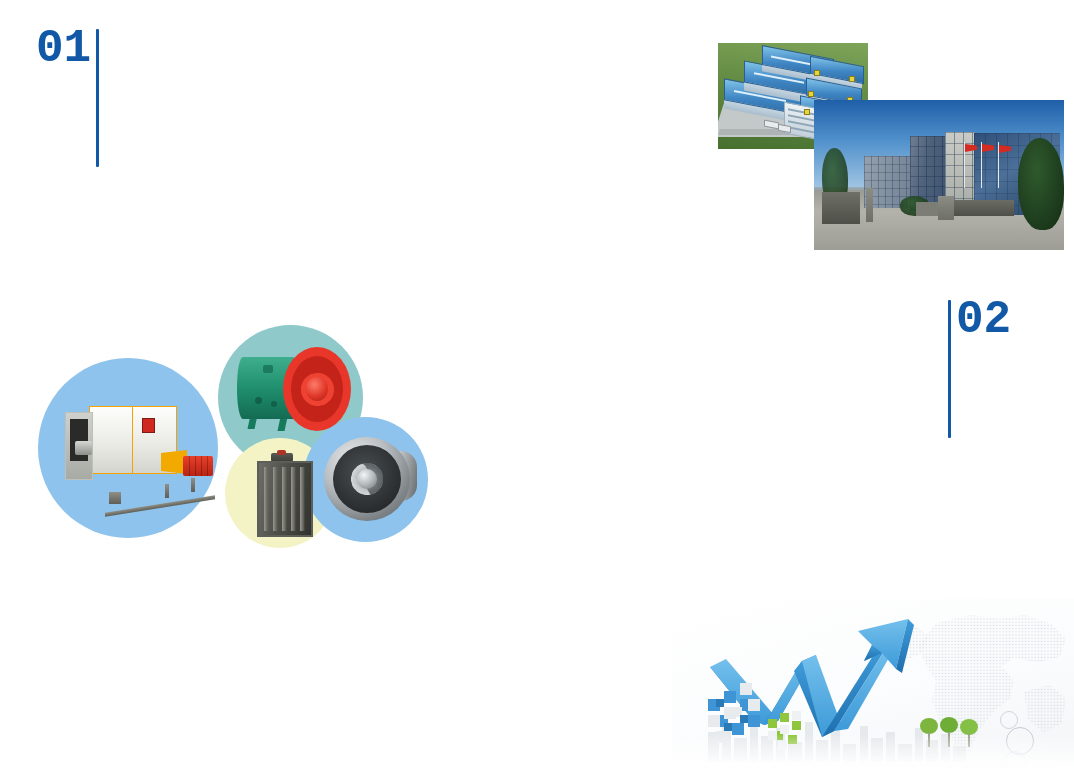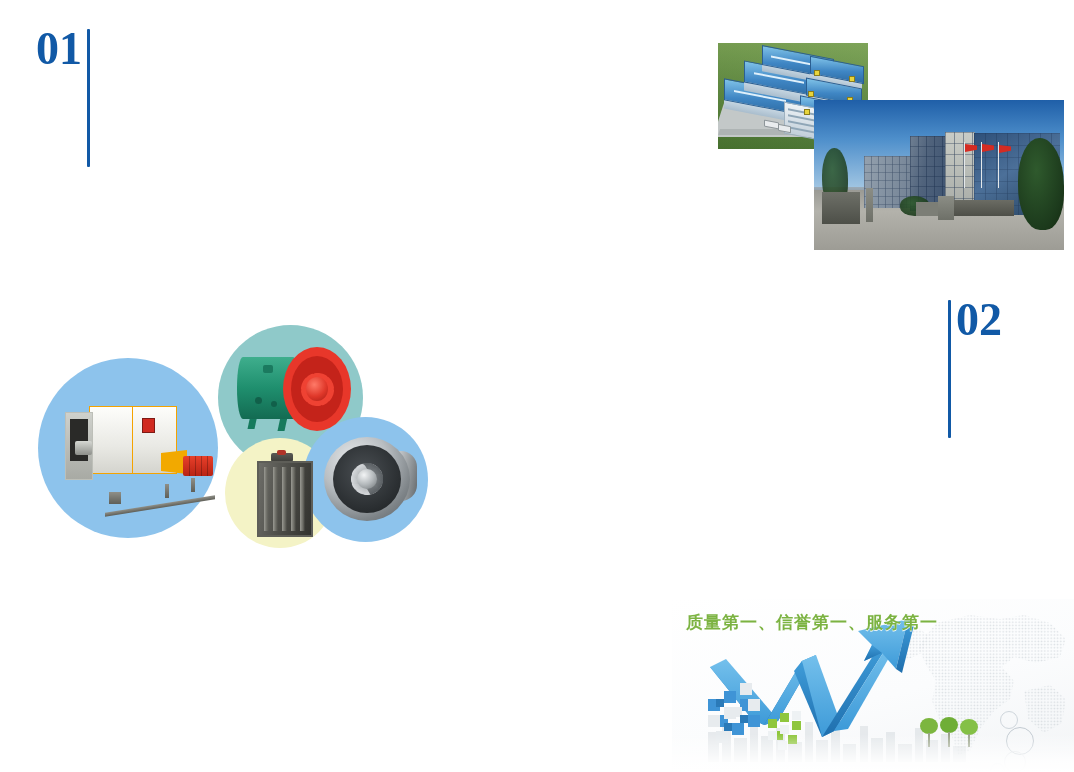--- a/index.html
+++ b/index.html
@@ -18,21 +18,21 @@
     overflow: hidden;
   }
 
   
   .num-block {
     position: absolute;
     display: flex;
     align-items: flex-start;
   }
   .num-text {
-    font-family: Liberation Serif, serif;
+    font-family: Liberation Mono, monospace;
     font-weight: bold;
     font-size: 46px;
     line-height: 46px;
     color: #1159a6;
     letter-spacing: 0px;
     user-select: none;
   }
   .num-rule {
     width: 3px;
     background: #1159a6;
@@ -667,16 +667,15 @@
       </g>
     </svg>
 
     <div class="bn-circle" style="left:328px; top:112px; width:16px; height:16px;"></div>
     <div class="bn-circle" style="left:334px; top:128px; width:26px; height:26px; border-color:#c3cbd2;"></div>
     <div class="bn-circle" style="left:332px; top:152px; width:20px; height:20px; border-color:#dde2e6;"></div>
     <div class="bn-circle" style="left:318px; top:164px; width:13px; height:13px; border-color:#e3e7ea;"></div>
 
     <div class="bn-reflect"></div>
 
-    <div class="bn-slogan">质量第一、信誉第一、服务第一</div>
   </div>
 
 </div>
 
 </body></html>

